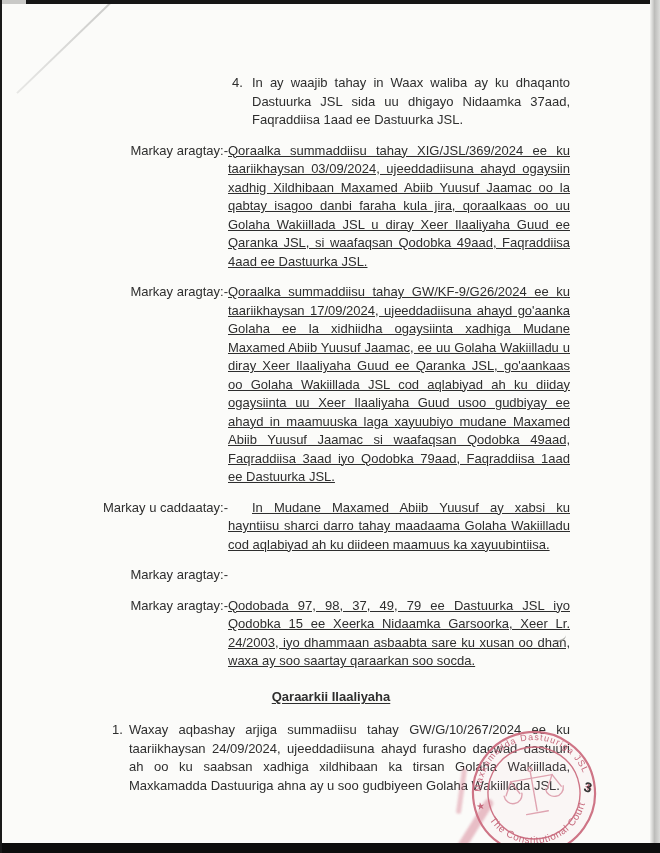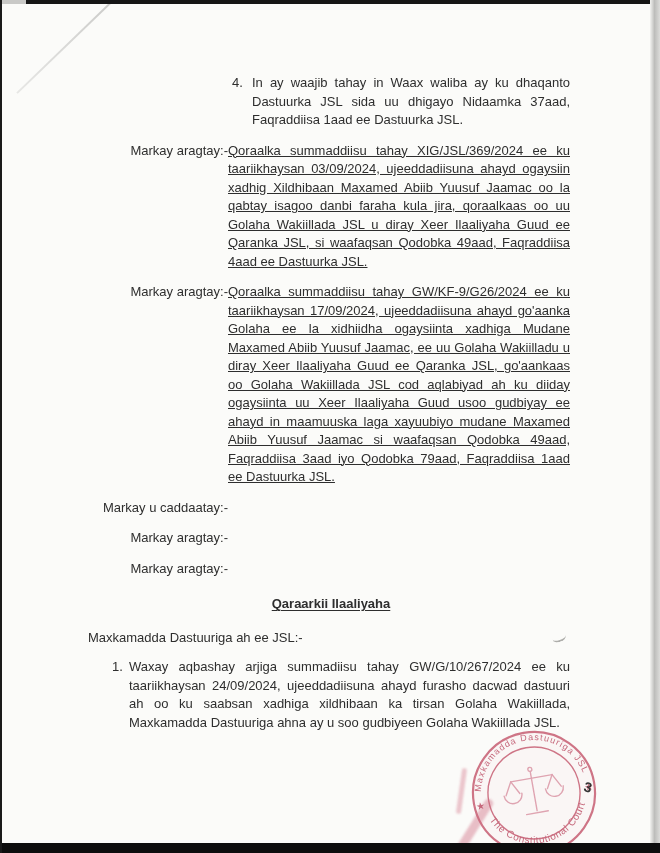--- a/index.html
+++ b/index.html
@@ -65,33 +65,34 @@
       <div class="clause-body">Qoraalka summaddiisu tahay XIG/JSL/369/2024 ee ku taariikhaysan 03/09/2024, ujeeddadiisuna ahayd ogaysiin xadhig Xildhibaan Maxamed Abiib Yuusuf Jaamac oo la qabtay isagoo danbi faraha kula jira, qoraalkaas oo uu Golaha Wakiillada JSL u diray Xeer Ilaaliyaha Guud ee Qaranka JSL, si waafaqsan Qodobka 49aad, Faqraddiisa 4aad ee Dastuurka JSL.</div>
     </div>
 
     <div class="clause">
       <div class="clause-label">Markay aragtay:-</div>
       <div class="clause-body">Qoraalka summaddiisu tahay GW/KF-9/G26/2024 ee ku taariikhaysan 17/09/2024, ujeeddadiisuna ahayd go'aanka Golaha ee la xidhiidha ogaysiinta xadhiga Mudane Maxamed Abiib Yuusuf Jaamac, ee uu Golaha Wakiilladu u diray Xeer Ilaaliyaha Guud ee Qaranka JSL, go'aankaas oo Golaha Wakiillada JSL cod aqlabiyad ah ku diiday ogaysiinta uu Xeer Ilaaliyaha Guud usoo gudbiyay ee ahayd in maamuuska laga xayuubiyo mudane Maxamed Abiib Yuusuf Jaamac si waafaqsan Qodobka 49aad, Faqraddiisa 3aad iyo Qodobka 79aad, Faqraddiisa 1aad ee Dastuurka JSL.</div>
     </div>
 
     <div class="clause indent-first">
       <div class="clause-label">Markay u caddaatay:-</div>
+      <div class="clause-body">In Mudane Maxamed Abiib Yuusuf ay xabsi ku hayntiisu sharci darro tahay maadaama Golaha Wakiilladu cod aqlabiyad ah ku diideen maamuus ka xayuubintiisa.</div>
     </div>
 
     <div class="clause">
       <div class="clause-label">Markay aragtay:-</div>
     </div>
 
     <div class="clause">
       <div class="clause-label">Markay aragtay:-</div>
+      <div class="clause-body">Qodobada 97, 98, 37, 49, 79 ee Dastuurka JSL iyo Qodobka 15 ee Xeerka Nidaamka Garsoorka, Xeer Lr. 24/2003, iyo dhammaan asbaabta sare ku xusan oo dhan, waxa ay soo saartay qaraarkan soo socda.</div>
     </div>
 
     <div class="heading">Qaraarkii Ilaaliyaha</div>
 
-    <div class="intro">Maxkamadda Dastuuriga ah ee JSL:-</div>
 
     <div class="decision">
       <div class="marker">1.</div>
       <div class="it">Waxay aqbashay arjiga summadiisu tahay GW/G/10/267/2024 ee ku taariikhaysan 24/09/2024, ujeeddadiisuna ahayd furasho dacwad dastuuri ah oo ku saabsan xadhiga xildhibaan ka tirsan Golaha Wakiillada, Maxkamadda Dastuuriga ahna ay u soo gudbiyeen Golaha Wakiillada JSL.</div>
     </div>
 
   </div>
 
   <div class="pencil-mark"></div>
   <div class="smudge2"></div>

